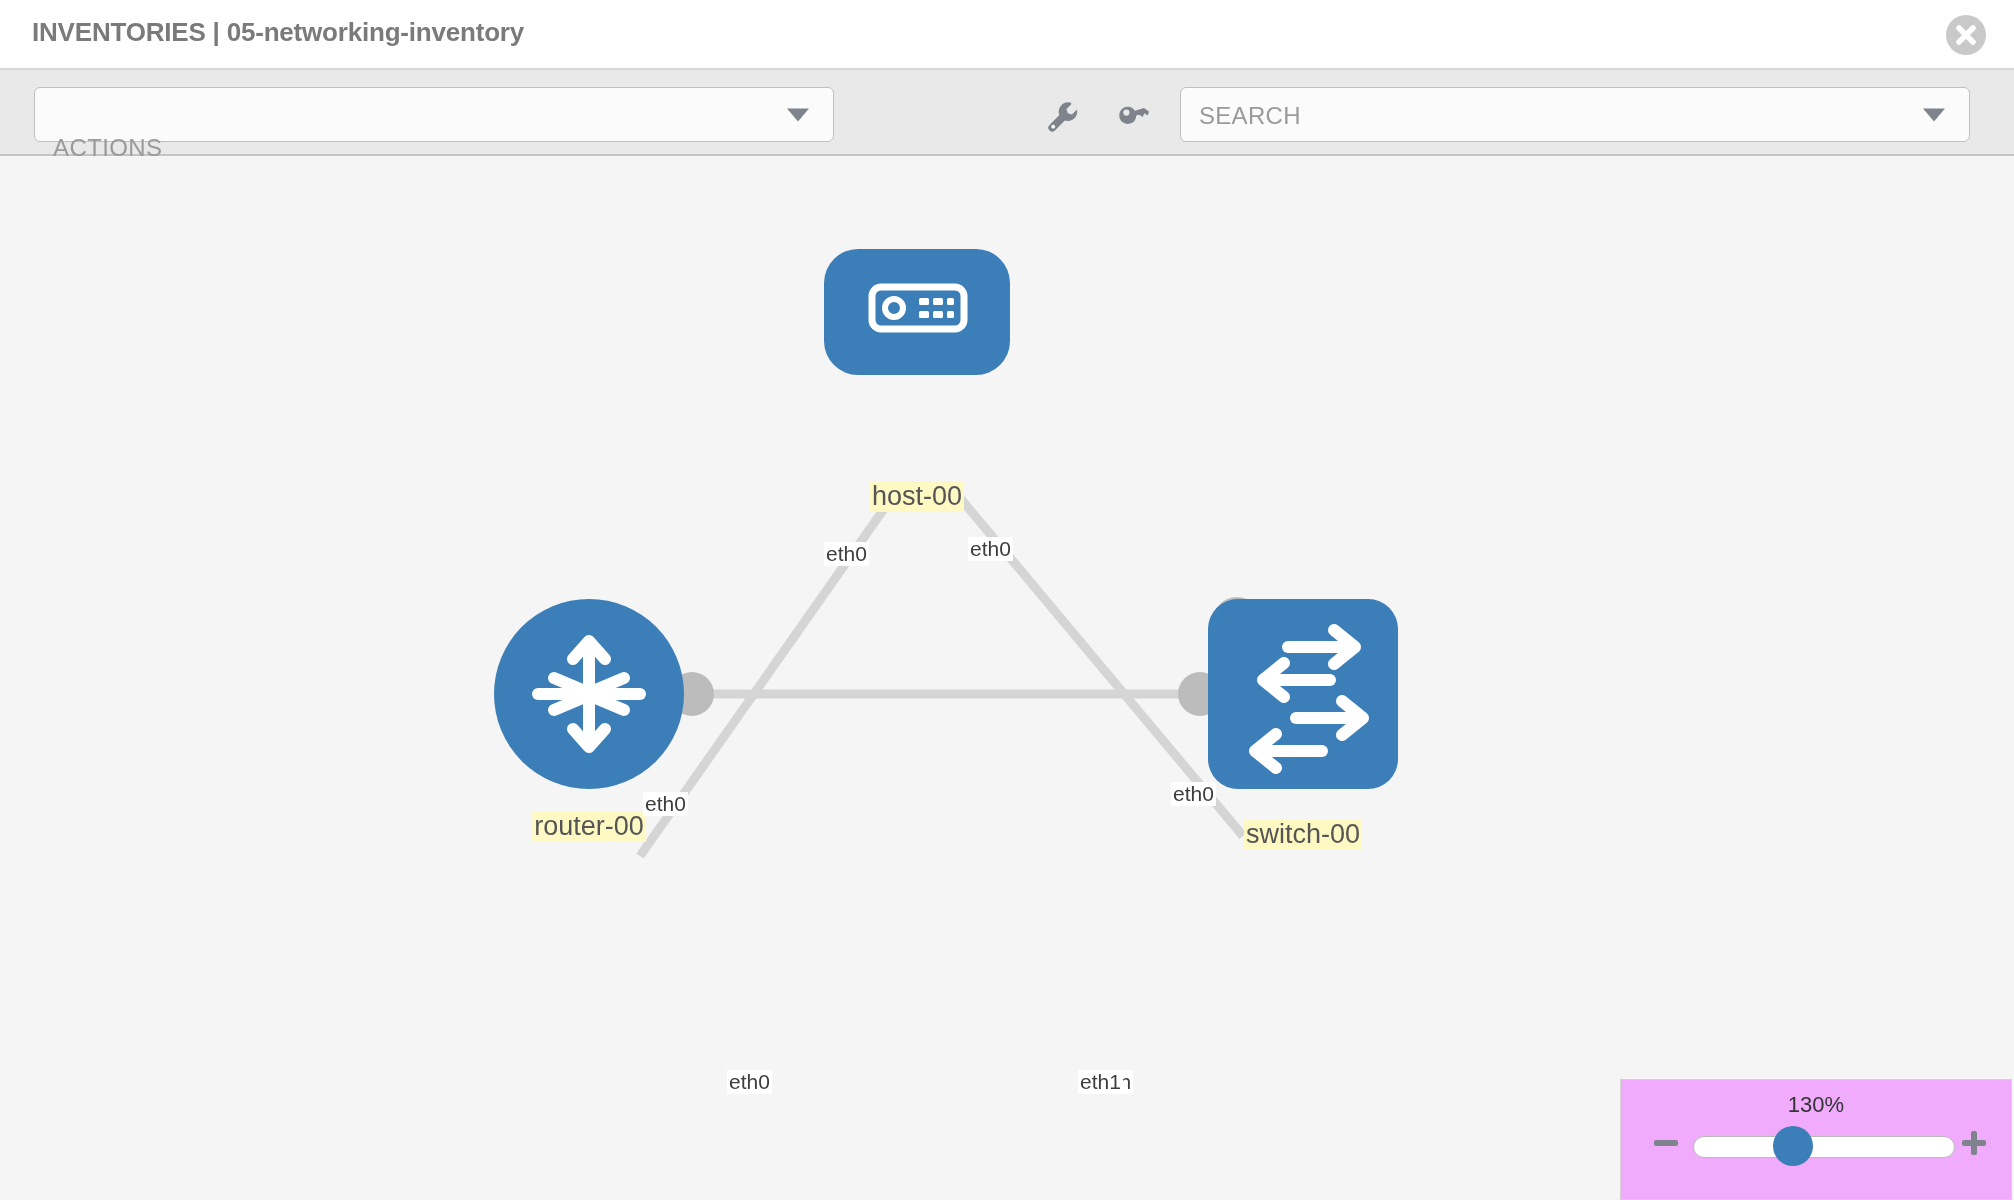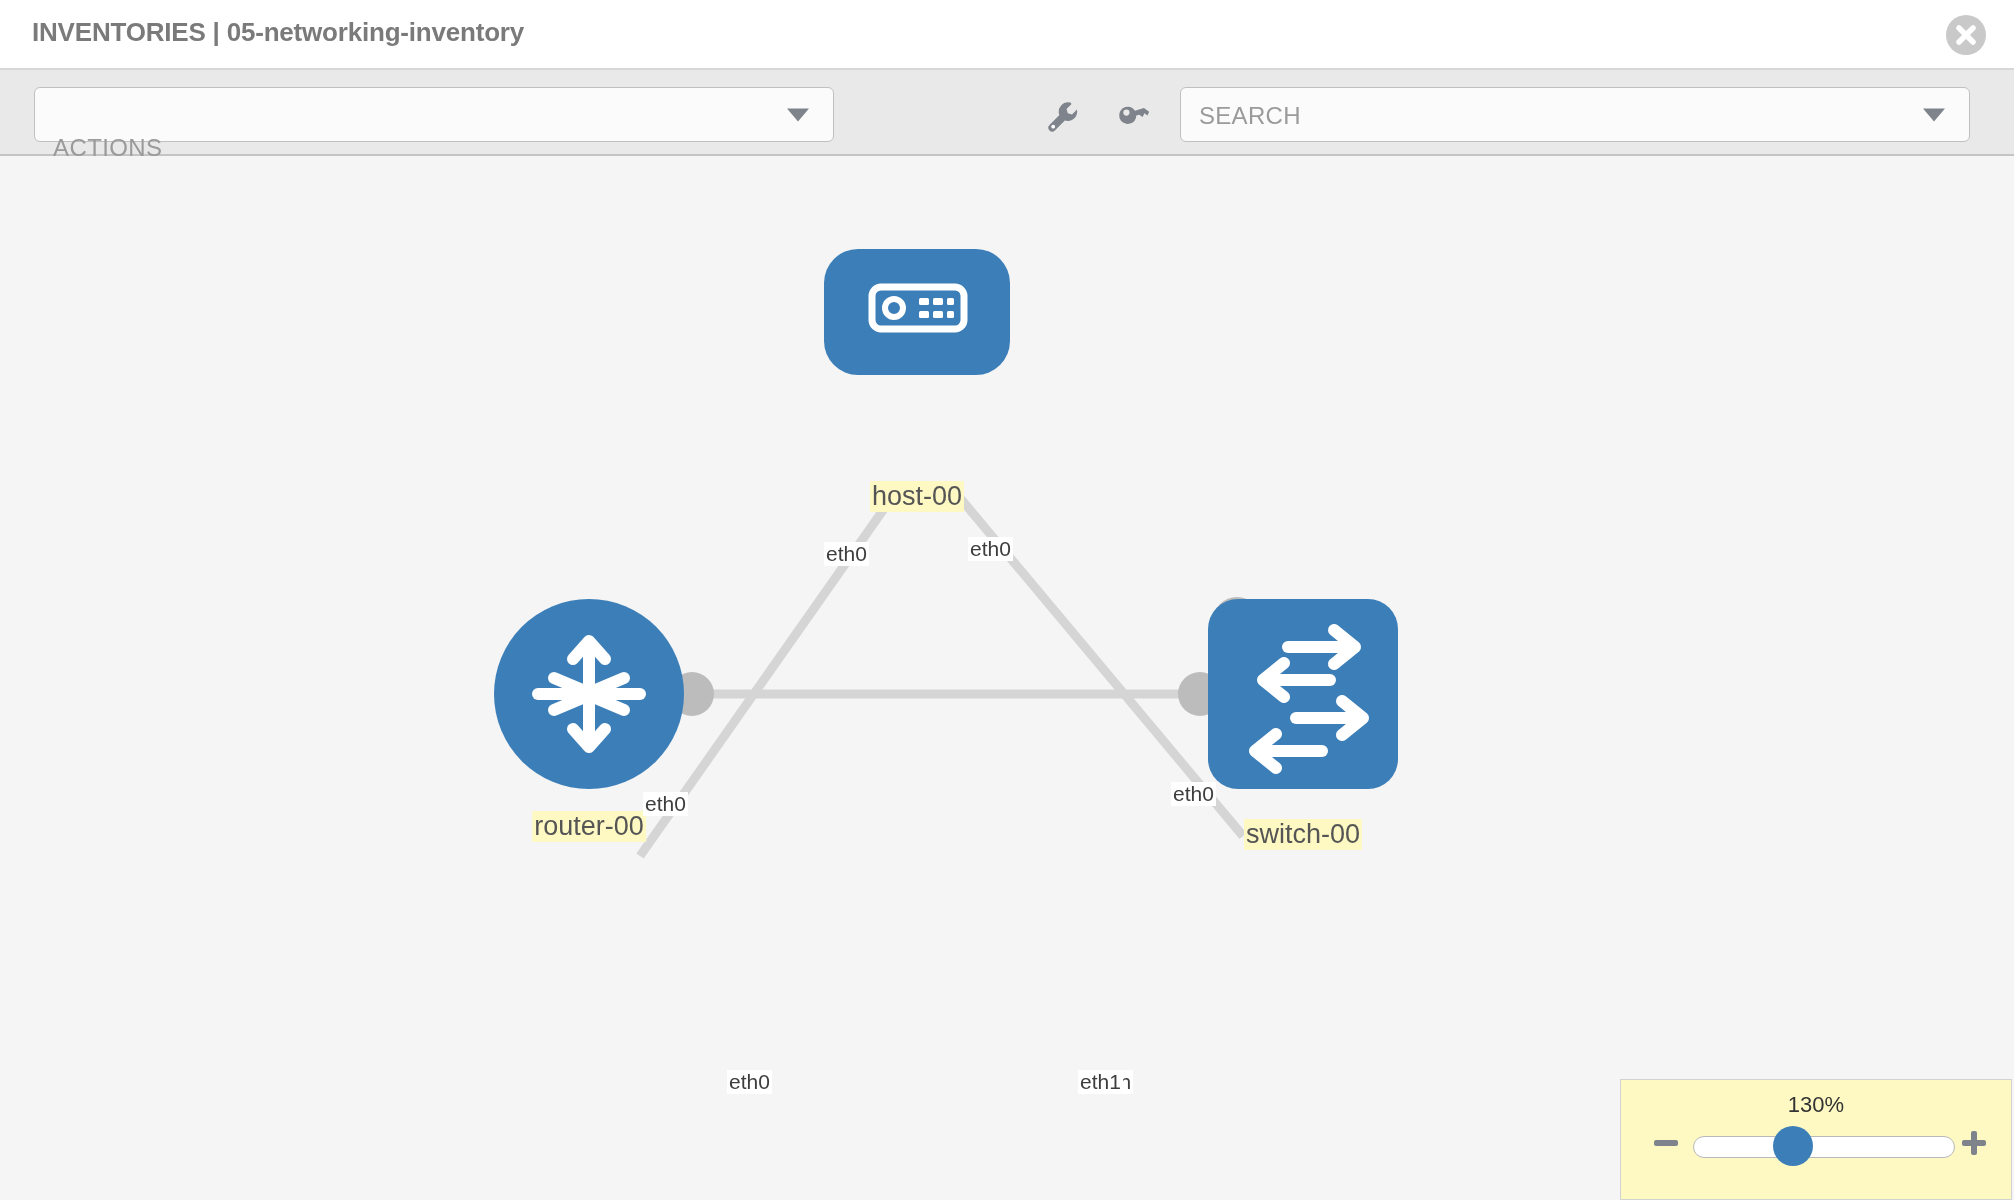--- a/index.html
+++ b/index.html
@@ -162,21 +162,21 @@
     margin-top: 44px;
   }
 
   
   .zoom-panel {
     position: absolute;
     left: 1620px;
     top: 1079px;
     width: 392px;
     height: 121px;
-    background: #fef9c3;
+    background: #f0abfc;
     border: 1px solid #d2d2d2;
     box-sizing: border-box;
   }
   .zoom-percent {
     position: absolute;
     top: 12px;
     left: 0;
     width: 100%;
     text-align: center;
     font-size: 22px;

